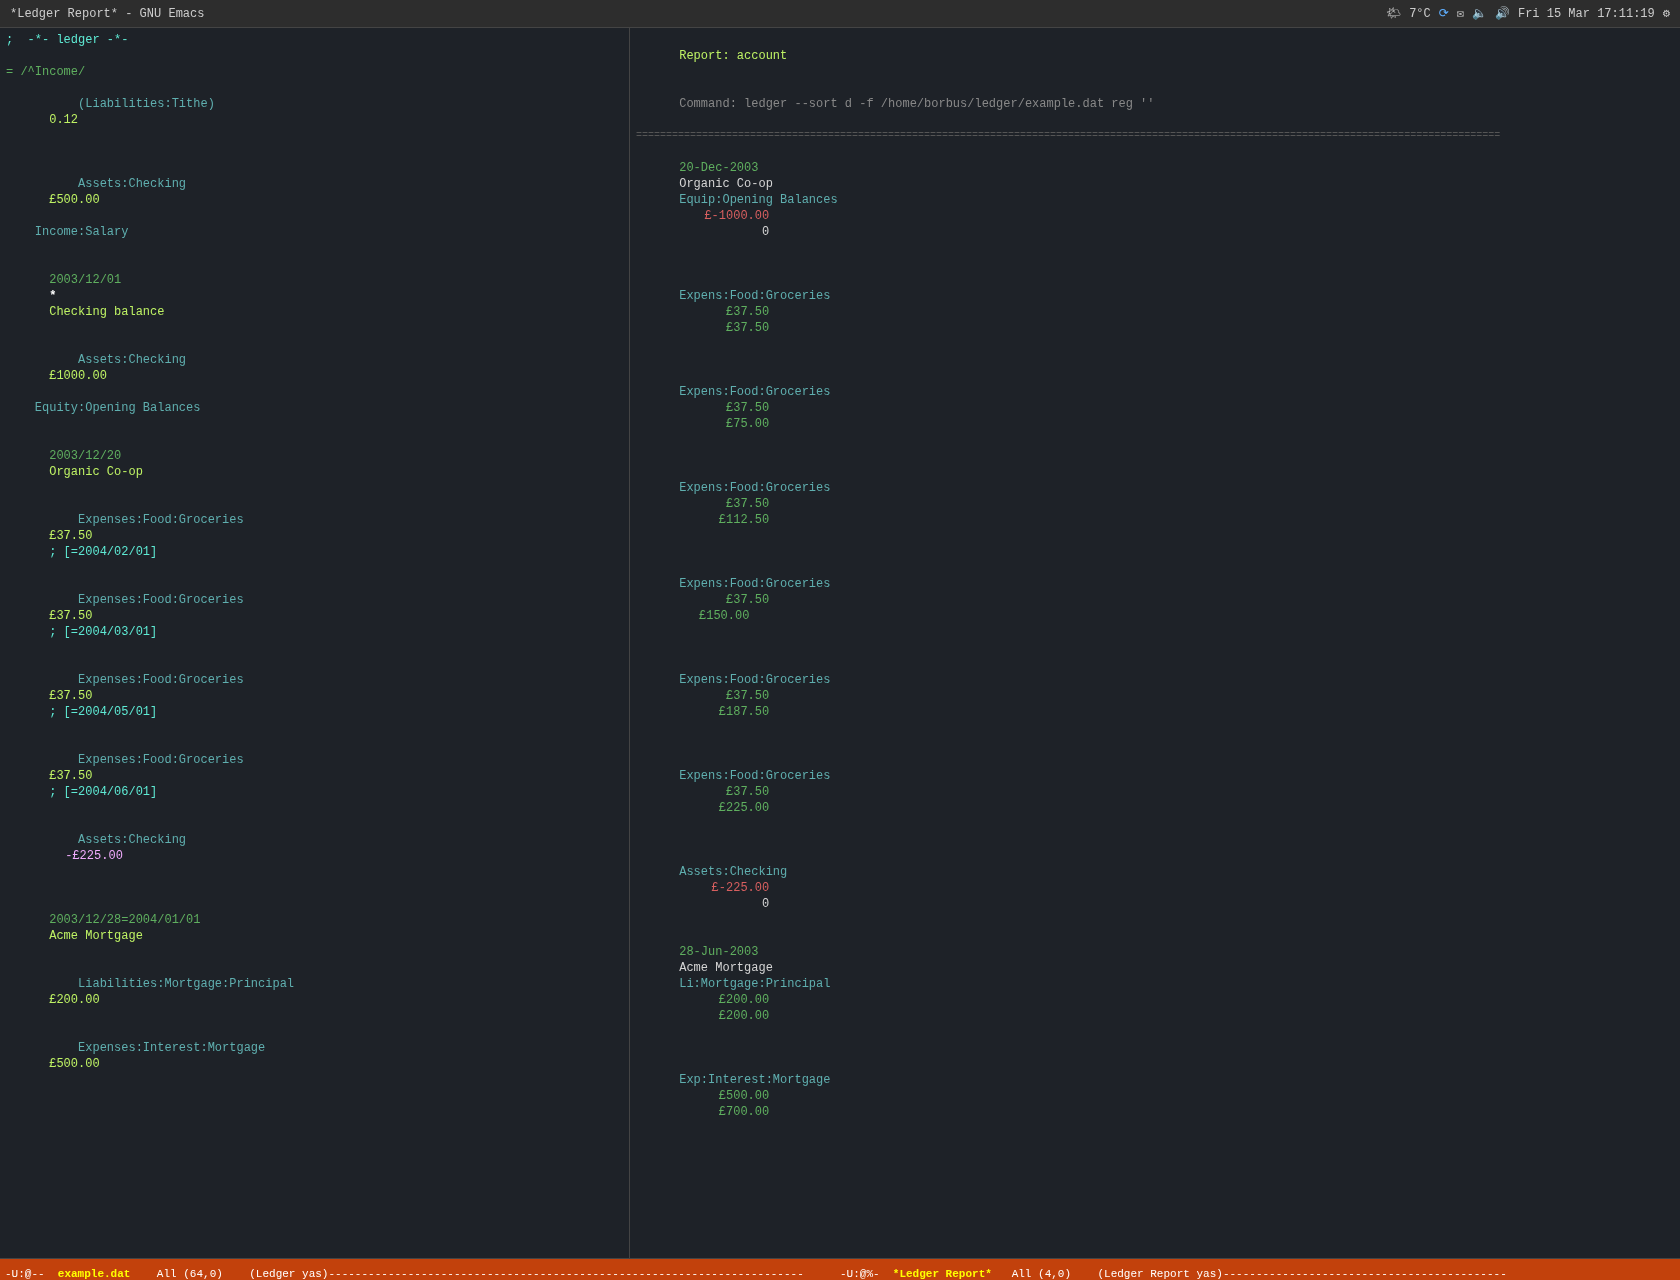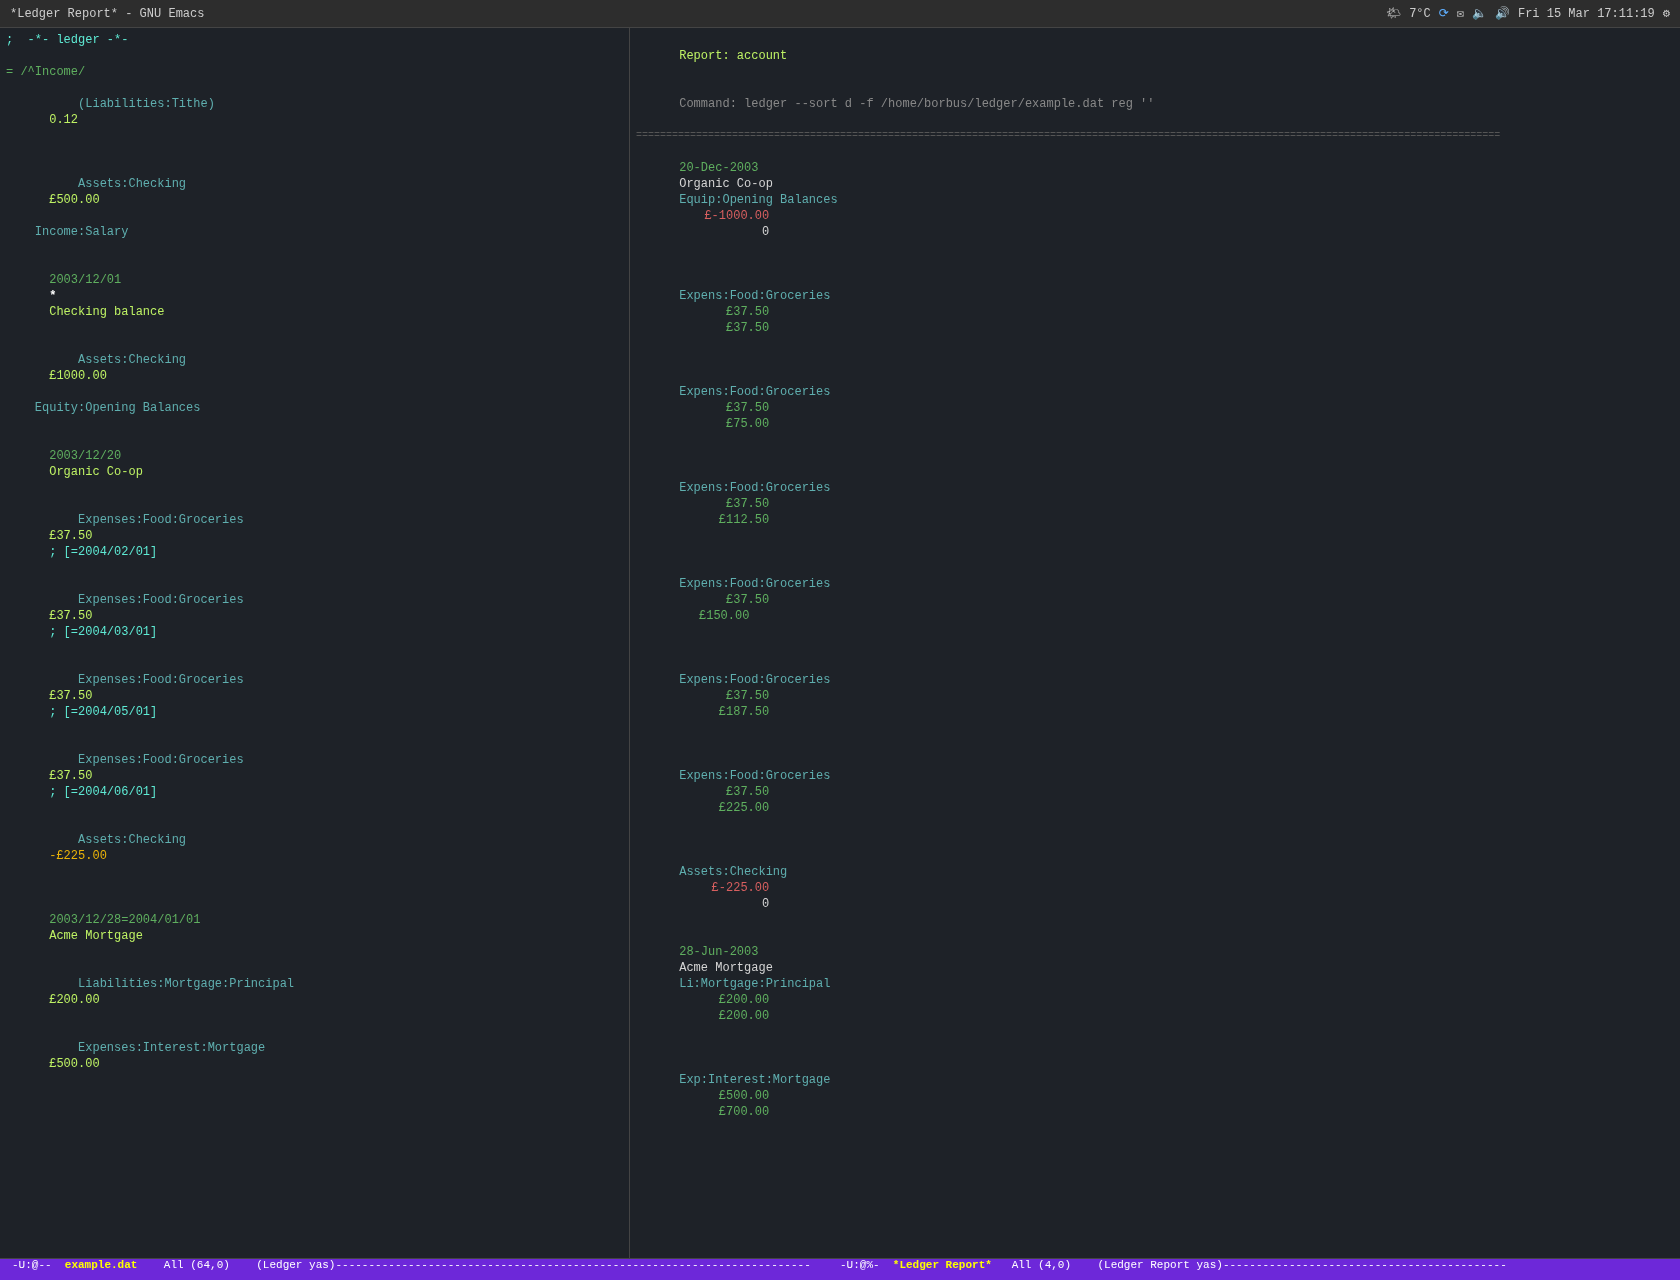--- a/index.html
+++ b/index.html
@@ -49,24 +49,24 @@
     
     #right-pane {
       flex: 1;
       background: #1e2228;
       overflow: hidden;
       padding: 4px 6px;
     }
     
     #statusbar {
       height: 22px;
-      background: #6d28d9;
-      display: flex;
-      align-items: flex-start;
-      padding: 0 12px;
+      background: #c2410c;
+      display: flex;
+      align-items: flex-end;
+      padding: 0 5px;
       font-size: 11px;
       color: #fff;
       border-top: 1px solid #444;
     }
     #statusbar-left {
       flex: 1;
     }
     #statusbar-right {
       flex: 1;
     }
@@ -74,21 +74,21 @@
     .line {
       line-height: 16px;
       white-space: pre;
     }
 
     
     .green { color: #5faf5f; }
     .teal { color: #5fafaf; }
     .white { color: #bef264; }
     .yellow { color: #d7af5f; }
-    .red { color: #eab308; }
+    .red { color: #f0abfc; margin-left: 16px; }
     .gray { color: #888; }
     .bold-white { color: #ffffff; font-weight: bold; }
     .comment { color: #5eead4; }
     .separator { color: #5f5f5f; }
   </style>
 </head>
 <body>
 
 <div id="titlebar">
   <span id="titlebar-title">*Ledger Report* - GNU Emacs</span>

